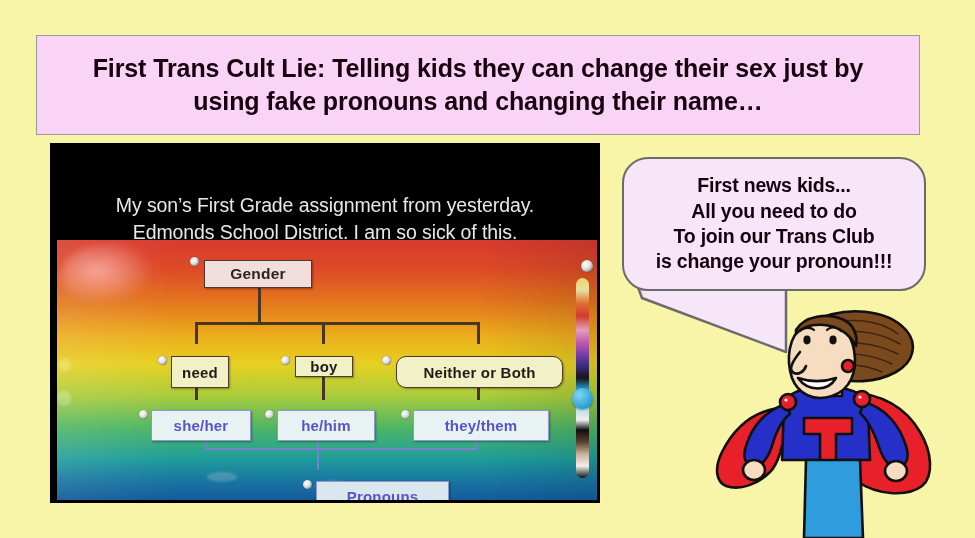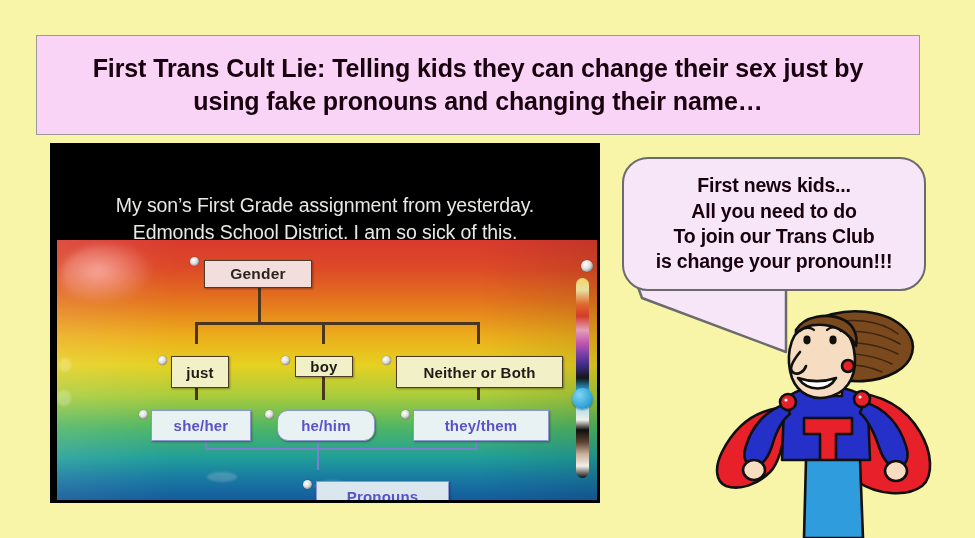--- a/index.html
+++ b/index.html
@@ -288,40 +288,40 @@
     <div class="conn conn-blue" style="left:148px; top:208px; width:272px; height:2px;"></div>
     <div class="conn conn-blue" style="left:260px; top:208px; width:2px; height:22px;"></div>
 
     <span class="node-dot" style="left:133px; top:17px;"></span>
     <div class="node node-top" style="left:147px; top:8px; width:108px; height:28px;">
       <span>Gender</span>
     </div>
 
     <span class="node-dot" style="left:101px; top:116px;"></span>
     <div class="node node-mid" style="left:114px; top:104px; width:58px; height:32px;">
-      <span>just</span>
+      <span>need</span>
     </div>
 
     <span class="node-dot" style="left:224px; top:116px;"></span>
     <div class="node node-mid" style="left:238px; top:104px; width:58px; height:21px;">
       <span>boy</span>
     </div>
 
     <span class="node-dot" style="left:325px; top:116px;"></span>
-    <div class="node node-mid" style="left:339px; top:104px; width:167px; height:32px;">
+    <div class="node node-mid" style="left:339px; top:104px; width:167px; height:32px;border-radius:10px;">
       <span>Neither or Both</span>
     </div>
 
     <span class="node-dot" style="left:82px; top:170px;"></span>
     <div class="node node-pron" style="left:94px; top:158px; width:100px; height:31px;">
       <span>she/her</span>
     </div>
 
     <span class="node-dot" style="left:208px; top:170px;"></span>
-    <div class="node node-pron" style="left:220px; top:158px; width:98px; height:31px;border-radius:11px;">
+    <div class="node node-pron" style="left:220px; top:158px; width:98px; height:31px;">
       <span>he/him</span>
     </div>
 
     <span class="node-dot" style="left:344px; top:170px;"></span>
     <div class="node node-pron" style="left:356px; top:158px; width:136px; height:31px;">
       <span>they/them</span>
     </div>
 
     <span class="node-dot" style="left:246px; top:240px;"></span>
     <div class="node node-pronouns" style="left:259px; top:229px; width:133px; height:30px;">

